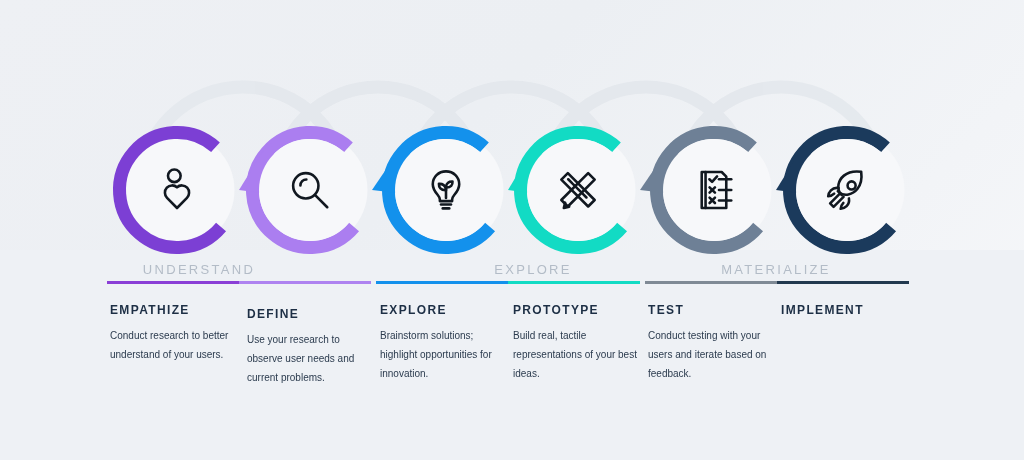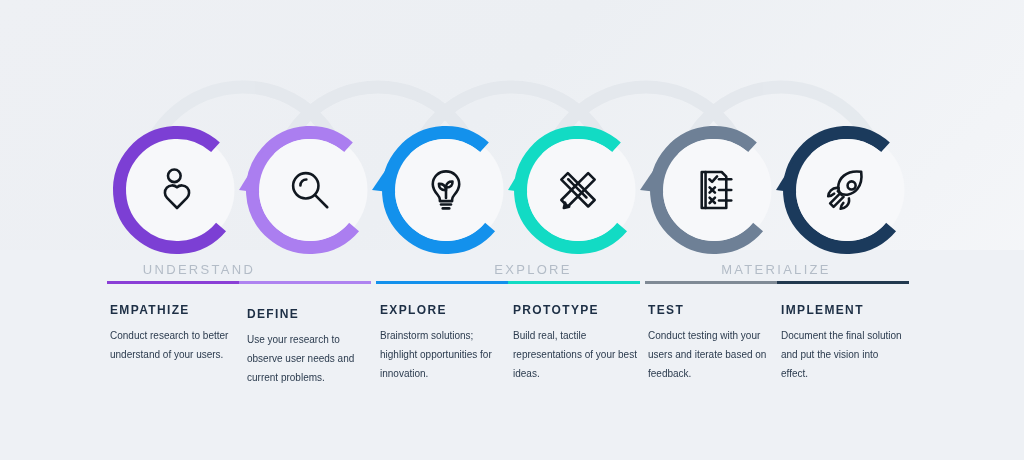--- a/index.html
+++ b/index.html
@@ -216,17 +216,16 @@
       <div class="step-col" style="left: 513px; top: 303px;">
         <div class="step-title">PROTOTYPE</div>
         <div class="step-desc">Build real, tactile representations of your best ideas.</div>
       </div>
       <div class="step-col" style="left: 648px; top: 303px;">
         <div class="step-title">TEST</div>
         <div class="step-desc">Conduct testing with your users and iterate based on feedback.</div>
       </div>
       <div class="step-col" style="left: 781px; top: 303px;">
         <div class="step-title">IMPLEMENT</div>
-        <div class="step-desc">Document the final solution and put the vision into effect.</div>
       </div>
     </div>
 
 </div>
 
 </body></html>

